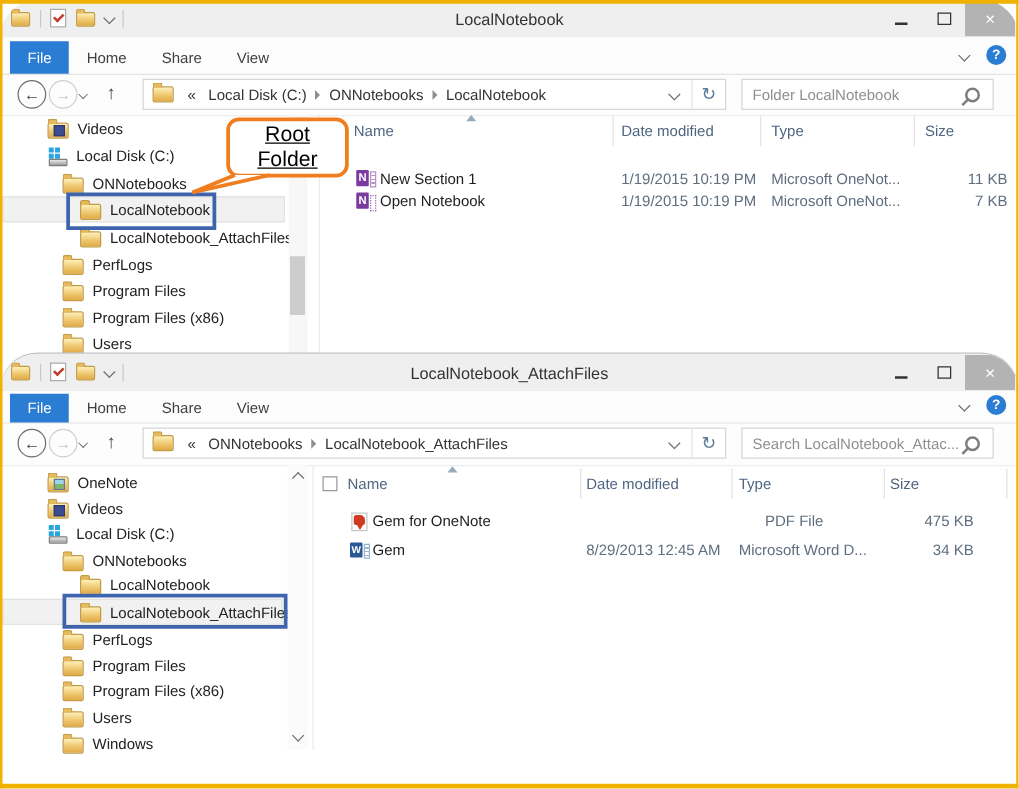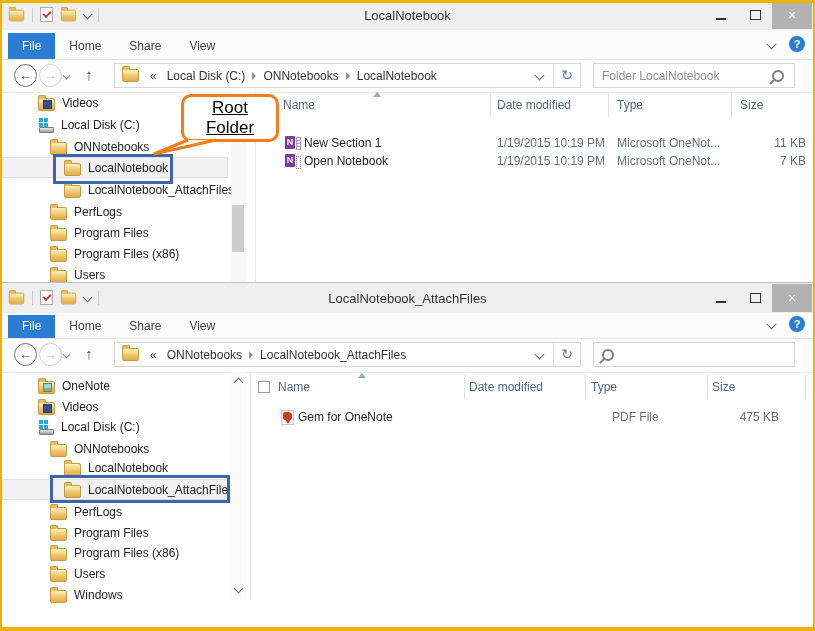--- a/index.html
+++ b/index.html
@@ -5,21 +5,21 @@
   html,body{margin:0;padding:0;background:#fff;}
   .stage{position:relative;width:815px;height:631px;overflow:hidden;background:#fff;
          font-family:"Liberation Sans",sans-serif;font-size:12px;color:#222;}
   
   .edge{position:absolute;background:#f0b100;z-index:60;}
   .edge.t{left:0;top:0;width:815px;height:3px;}
   .edge.b{left:0;top:627px;width:815px;height:4px;}
   .edge.l{left:0;top:0;width:2px;height:631px;}
   .edge.r{left:813px;top:0;width:2px;height:631px;}
 
-  .win{position:absolute;left:0;width:815px;background:#fff;overflow:hidden;}
+  .win{position:absolute;left:0;width:815px;background:#fff;overflow:hidden;border-radius:30px;}
   .win-a{top:0;height:283px;}
   .win-b{top:283px;height:348px;box-shadow:0 -1px 0 #bfbfbf;}
 
   
   .titlebar{position:absolute;left:0;right:0;top:0;height:30px;background:#efefef;}
   .qat{position:absolute;left:8px;top:7px;display:flex;align-items:center;gap:7px;}
   .qsep{width:1px;height:14px;background:#c9c9c9;}
   .wtitle{position:absolute;left:200px;right:200px;top:0;height:30px;line-height:32px;
           text-align:center;font-size:13px;color:#333;white-space:nowrap;}
   .ctrls{position:absolute;right:3px;top:1px;height:28px;display:flex;align-items:stretch;}
@@ -342,20 +342,21 @@
         <span class="crumb">ONNotebooks</span>
         <span class="tri-r"></span>
         <span class="crumb">LocalNotebook_AttachFiles</span>
         <span class="tail">
           <span class="chv down"></span>
           <span class="vline"></span>
           <span class="refresh">↻</span>
         </span>
       </div>
       <div class="search">
+        <span class="ph">Search LocalNotebook_Attac...</span>
         <span class="lens"></span>
       </div>
     </div>
 
     <div class="pane-div" style="left:250px;top:89px;height:228px"></div>
     <div class="tsel" style="left:2px;top:196px;width:224px;height:21px"></div>
 
     <div class="trow" style="top:93px;left:38px">
         <span class="ic i-folder med-p"></span>
         <span>OneNote</span>
@@ -416,20 +417,27 @@
     <span class="colsep" style="left:707px;top:92px"></span>
     <span class="colh" style="left:712px;top:94px">Size</span>
     <span class="colsep" style="left:805px;top:92px"></span>
 
     <div class="frow" style="top:124px">
       <span class="ic i-pdf" style="left:281px"></span>
       <span class="fname" style="left:298px">Gem for OneNote</span>
       <span class="fmeta" style="left:612px">PDF File</span>
       <span class="fsize" style="left:700px;width:79px">475 KB</span>
     </div>
+    <div class="frow" style="top:147px">
+      <span class="ic i-word" style="left:280px"></span>
+      <span class="fname" style="left:298px">Gem</span>
+      <span class="fmeta" style="left:469px">8/29/2013 12:45 AM</span>
+      <span class="fmeta" style="left:591px">Microsoft Word D...</span>
+      <span class="fsize" style="left:700px;width:79px">34 KB</span>
+    </div>
 
     <div class="bluerect" style="left:50px;top:192px;width:180px;height:28px"></div>
 
   </section>
 
   <div class="edge t"></div>
   <div class="edge b"></div>
   <div class="edge l"></div>
   <div class="edge r"></div>
 </div>

